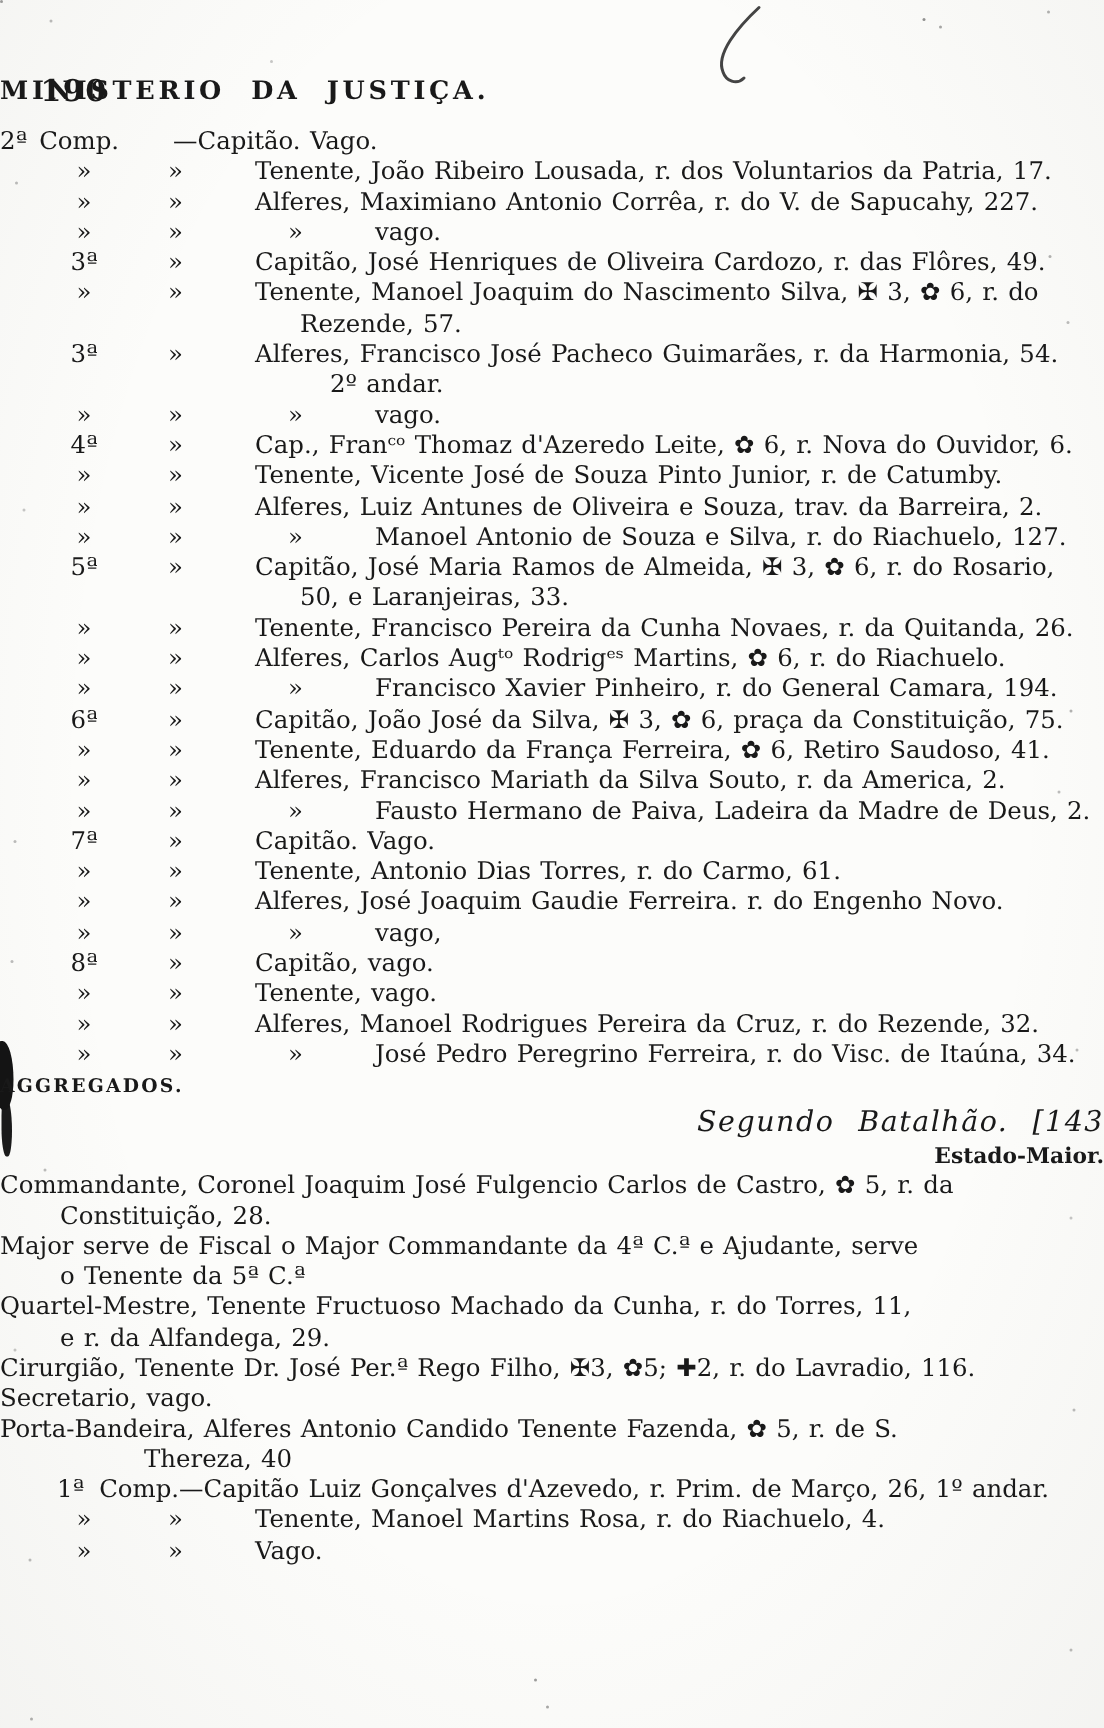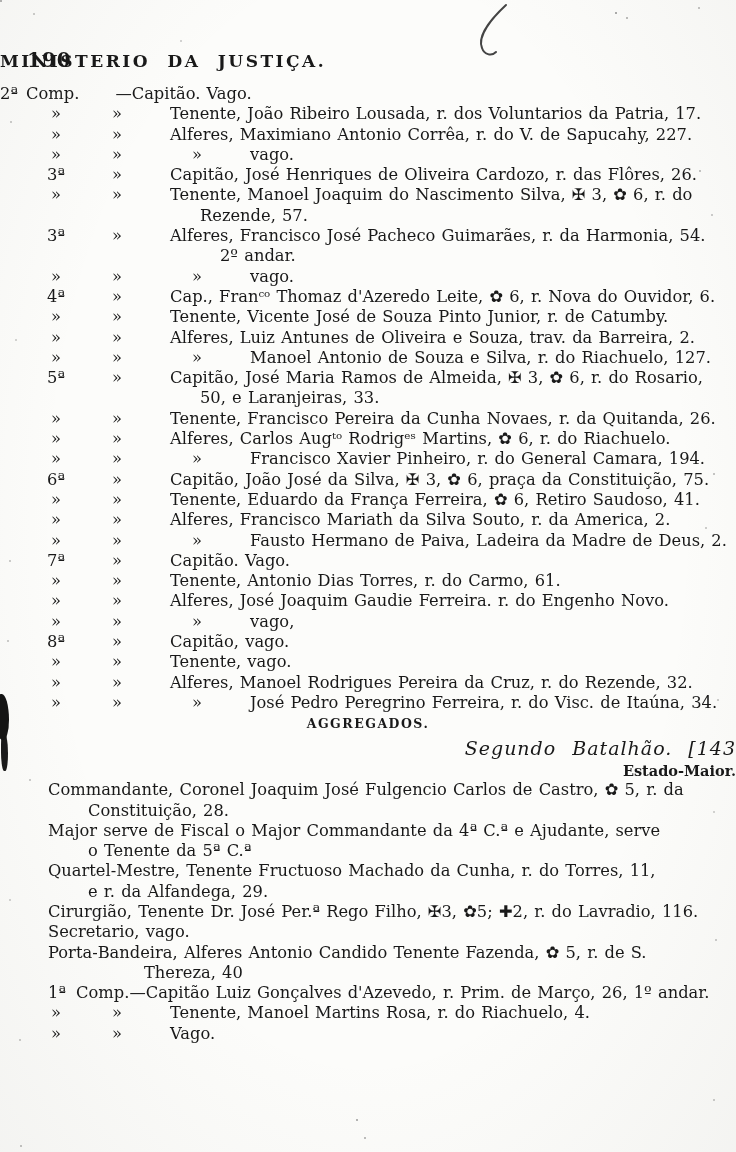--- a/index.html
+++ b/index.html
@@ -10,37 +10,37 @@
   }
   .page{position:absolute;inset:0;background:
     radial-gradient(ellipse at 50% 45%, rgba(255,255,255,0) 60%, rgba(90,90,80,0.05) 100%);}
   .hdr-num{position:absolute;left:27px;top:48px;font-size:20px;font-weight:bold;letter-spacing:1px}
   .hdr-title{position:absolute;left:0;right:0;top:51px;text-align:left;
     font-weight:bold;font-size:17px;letter-spacing:2.5px;word-spacing:9px}
   .content{position:absolute;top:84px;left:0;right:0;font-size:16.3px;line-height:20.3px;word-spacing:1px}
   .open1{}
   .open1 .lbl{margin-left:8px}
   .open1 .txt{margin-left:36px}
-  .open2{padding-left:48px}
+  .open2{padding-left:38px}
   .open2 .lbl{margin-left:10px}
   .row{display:flex}
   .c1{flex:0 0 40px;margin-left:36px;text-align:center}
   .c2{flex:0 0 46px;margin-left:18px;text-align:center}
   .bd{margin-left:30px;flex:1}
   .d3{display:inline-block;width:58px;margin-left:22px}
   .d3:empty{display:none}
   .cont{margin-left:30px}
   .cont2{margin-left:50px}
   .cont:empty,.cont2:empty{display:none}
-  .agg-h{text-align:center;font-size:12.5px;font-weight:bold;letter-spacing:1.5px;line-height:16px;margin-top:3px}
+  .agg-h{text-align:left;font-size:12.5px;font-weight:bold;letter-spacing:1.5px;line-height:16px;margin-top:3px}
   .agg-row{padding-left:48px}
   .bat-h{text-align:right;font-style:italic;font-size:19px;line-height:25px;margin-top:4px;
     word-spacing:9px;letter-spacing:1px}
   .em-h{text-align:right;font-weight:bold;font-size:14.5px;line-height:19px}
-  .em-row{padding-left:48px}
+  .em-row{}
   .em-row .cont{margin-left:40px}
   .em-row .cont2{margin-left:96px}
   .pen-mark{position:absolute;left:468px;top:2px;width:52px;height:62px}
   .blob{position:absolute;left:-4px;top:694px;width:13px;height:46px;background:#141414;
     border-radius:45% 70% 55% 60%;box-shadow:2px 34px 0 -3px #1a1a1a}
   .specks{position:absolute;left:0;top:0;width:2px;height:2px;border-radius:50%;background:rgba(40,40,40,.45);
     box-shadow:
       615px 12px 0 rgba(40,40,40,.5), 626px 17px 0 rgba(40,40,40,.4),
       698px 7px 0 rgba(40,40,40,.35), 33px 13px 0 rgba(40,40,40,.3),
       180px 40px 0 rgba(40,40,40,.25), 699px 170px 0 rgba(40,40,40,.35),
@@ -85,21 +85,21 @@
           <span class="bd"><span>Alferes, Maximiano Antonio Corrêa, r. do V. de Sapucahy, 227.</span></span>
         </div>
         <div class="row">
           <span class="c1">»</span>
           <span class="c2">»</span>
           <span class="bd"><span class="d3">»</span><span>vago.</span></span>
         </div>
         <div class="row">
           <span class="c1">3ª</span>
           <span class="c2">»</span>
-          <span class="bd"><span>Capitão, José Henriques de Oliveira Cardozo, r. das Flôres, 26.</span></span>
+          <span class="bd"><span>Capitão, José Henriques de Oliveira Cardozo, r. das Flôres, 49.</span></span>
         </div>
         <div class="row">
           <span class="c1">»</span>
           <span class="c2">»</span>
           <span class="bd"><span>Tenente, Manoel Joaquim do Nascimento Silva, ✠ 3, ✿ 6, r. do</span><div class="cont">Rezende, 57.</div></span>
         </div>
         <div class="row">
           <span class="c1">3ª</span>
           <span class="c2">»</span>
           <span class="bd"><span>Alferes, Francisco José Pacheco Guimarães, r. da Harmonia, 54.</span><div class="cont2">2º andar.</div></span>

